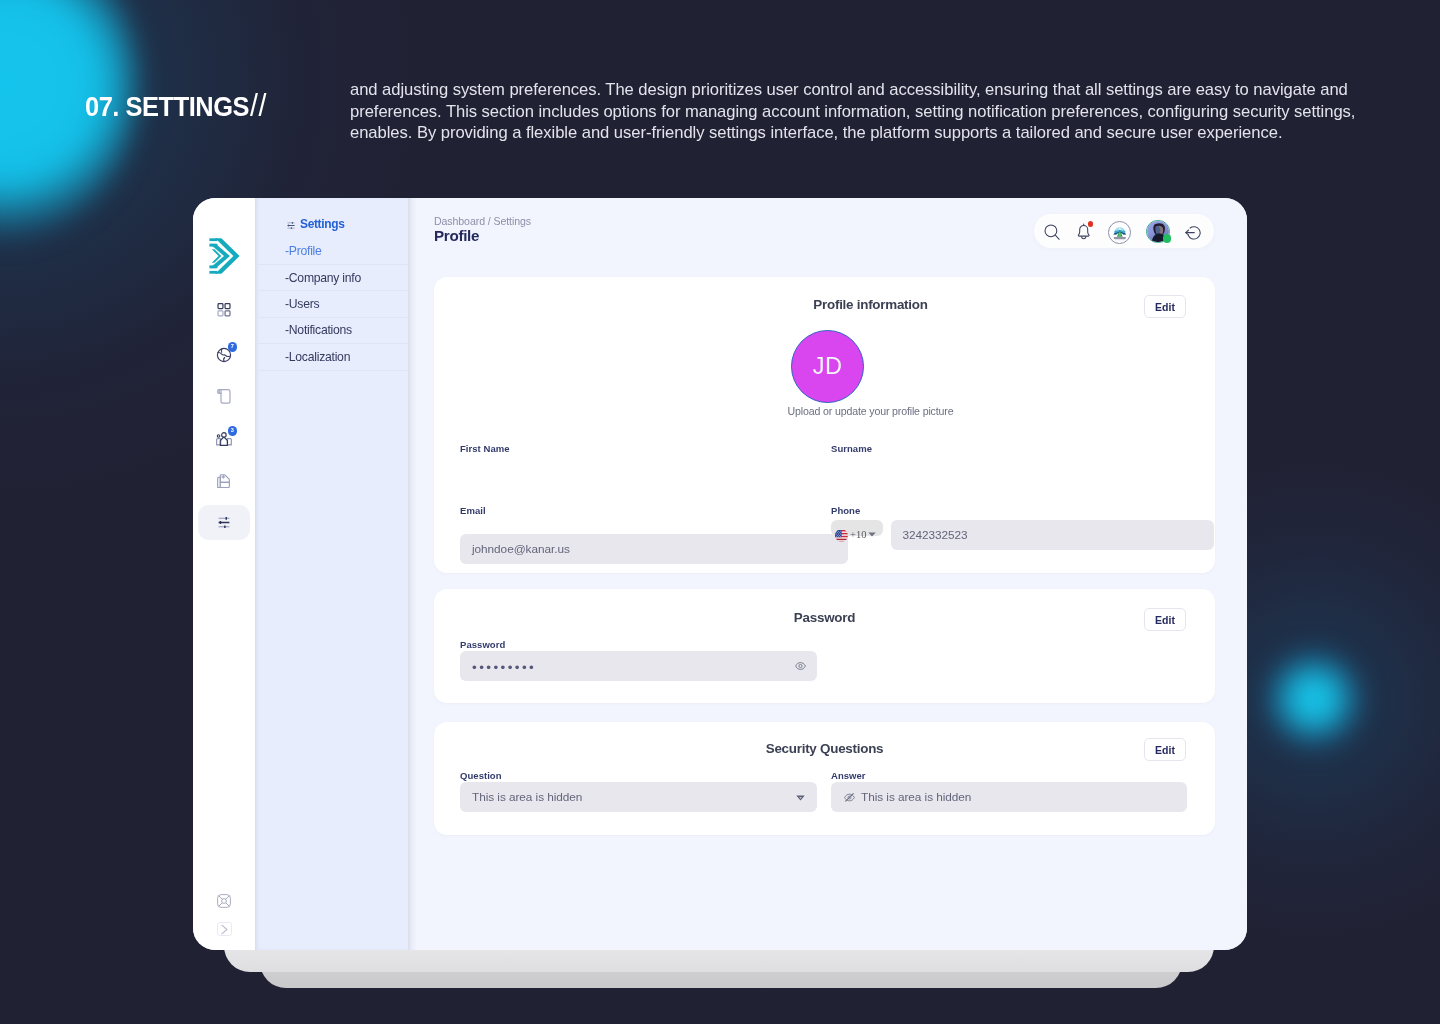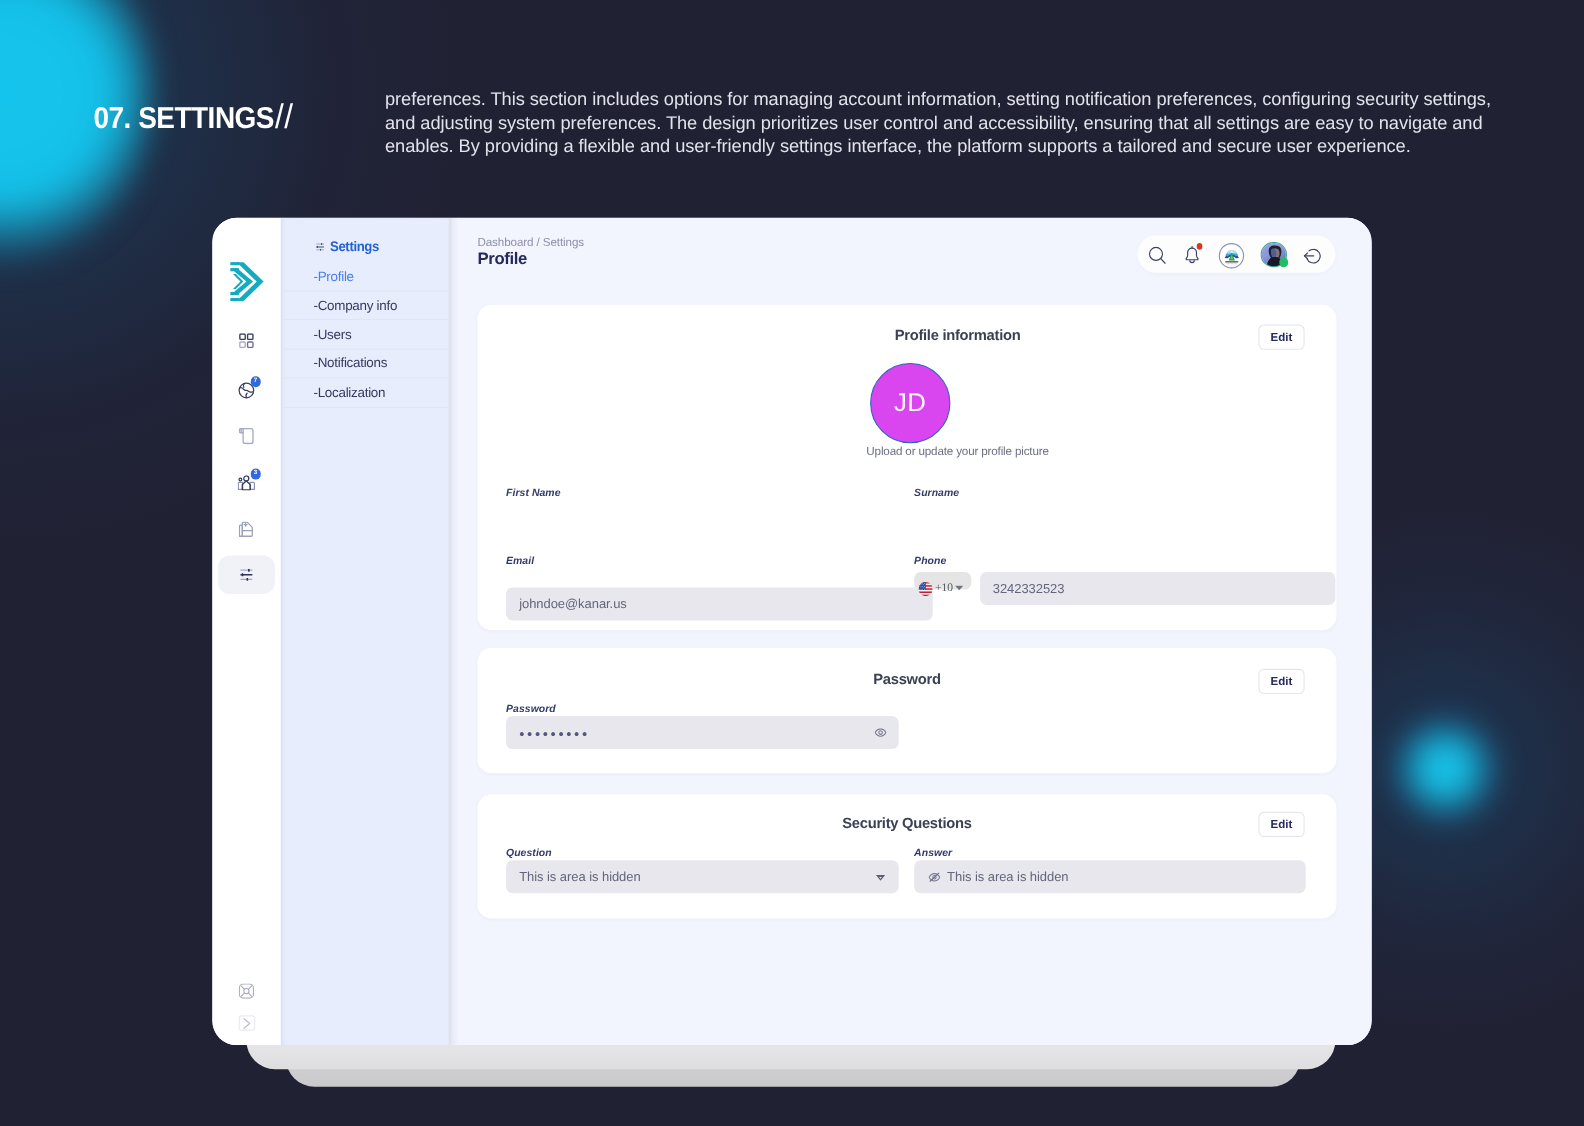--- a/index.html
+++ b/index.html
@@ -95,21 +95,21 @@
   .tb-online { position:absolute; right:-2.4px; bottom:-0.4px; width:8.4px; height:8.4px; border-radius:50%;
      background:#22bd62; }
 
   
   .card { position:absolute; background:#ffffff; border-radius:13px; box-shadow:0 1px 3px rgba(120,130,170,0.055); }
   .card-title { position:absolute; width:100%; text-align:center; font-size:13.4px; font-weight:700;
      color:#3b4153; letter-spacing:-0.25px;}
   .edit-btn { position:absolute; width:42px; height:23px; border:1px solid #e4e6ef; border-radius:5px;
      background:#fff; font-size:10.5px; font-weight:600; color:#252a5e; display:flex; align-items:center;
      justify-content:center; }
-  .field-label { position:absolute; font-size:9.5px; font-weight:700; color:#333b6b; letter-spacing:0.05px;font-style:italic;}
+  .field-label { position:absolute; font-size:9.5px; font-weight:700; color:#333b6b; letter-spacing:0.05px;}
   .field-input { position:absolute; height:30px; background:#e8e7ee; border-radius:6px;
      display:flex; align-items:center; padding-left:12px; font-size:11.8px; color:#63667a; letter-spacing:-0.05px; }
   .avatar-big { position:absolute; width:73px; height:73px; border-radius:50%; background:#d946ef;
      border:1.8px solid #2f62c4; display:flex; align-items:center; justify-content:center;
      color:#f4f6fa; font-size:23.5px; letter-spacing:0.5px; font-weight:400; }
   .avatar-cap { position:absolute; width:100%; text-align:center; font-size:10.6px; color:#6b6f80; letter-spacing:-0.15px;}
 
   
   #card1 { left:26px; top:79px; width:781px; height:296px;padding-left:46px; }
   #card1 > .card-title { top:20px; }
@@ -138,22 +138,22 @@
 </style>
 </head>
 <body>
 
 <div class="bg"></div>
 <div class="glow-left"></div>
 <div class="glow-right"></div>
 
 <div class="hero-title"><span>07. SETTINGS</span><span class="slashes">//</span></div>
 <div class="hero-para">
+    <span>and adjusting system preferences. The design prioritizes user control and accessibility, ensuring that all settings are easy to navigate and</span>
     <span>preferences. This section includes options for managing account information, setting notification preferences, configuring security settings,</span>
-    <span>and adjusting system preferences. The design prioritizes user control and accessibility, ensuring that all settings are easy to navigate and</span>
     <span>enables. By providing a flexible and user-friendly settings interface, the platform supports a tailored and secure user experience.</span>
   </div>
 
 <div class="stack2"></div>
 <div class="stack1"></div>
 
 <div class="window">
 
   <div class="rail">
     <div class="rail-logo">

